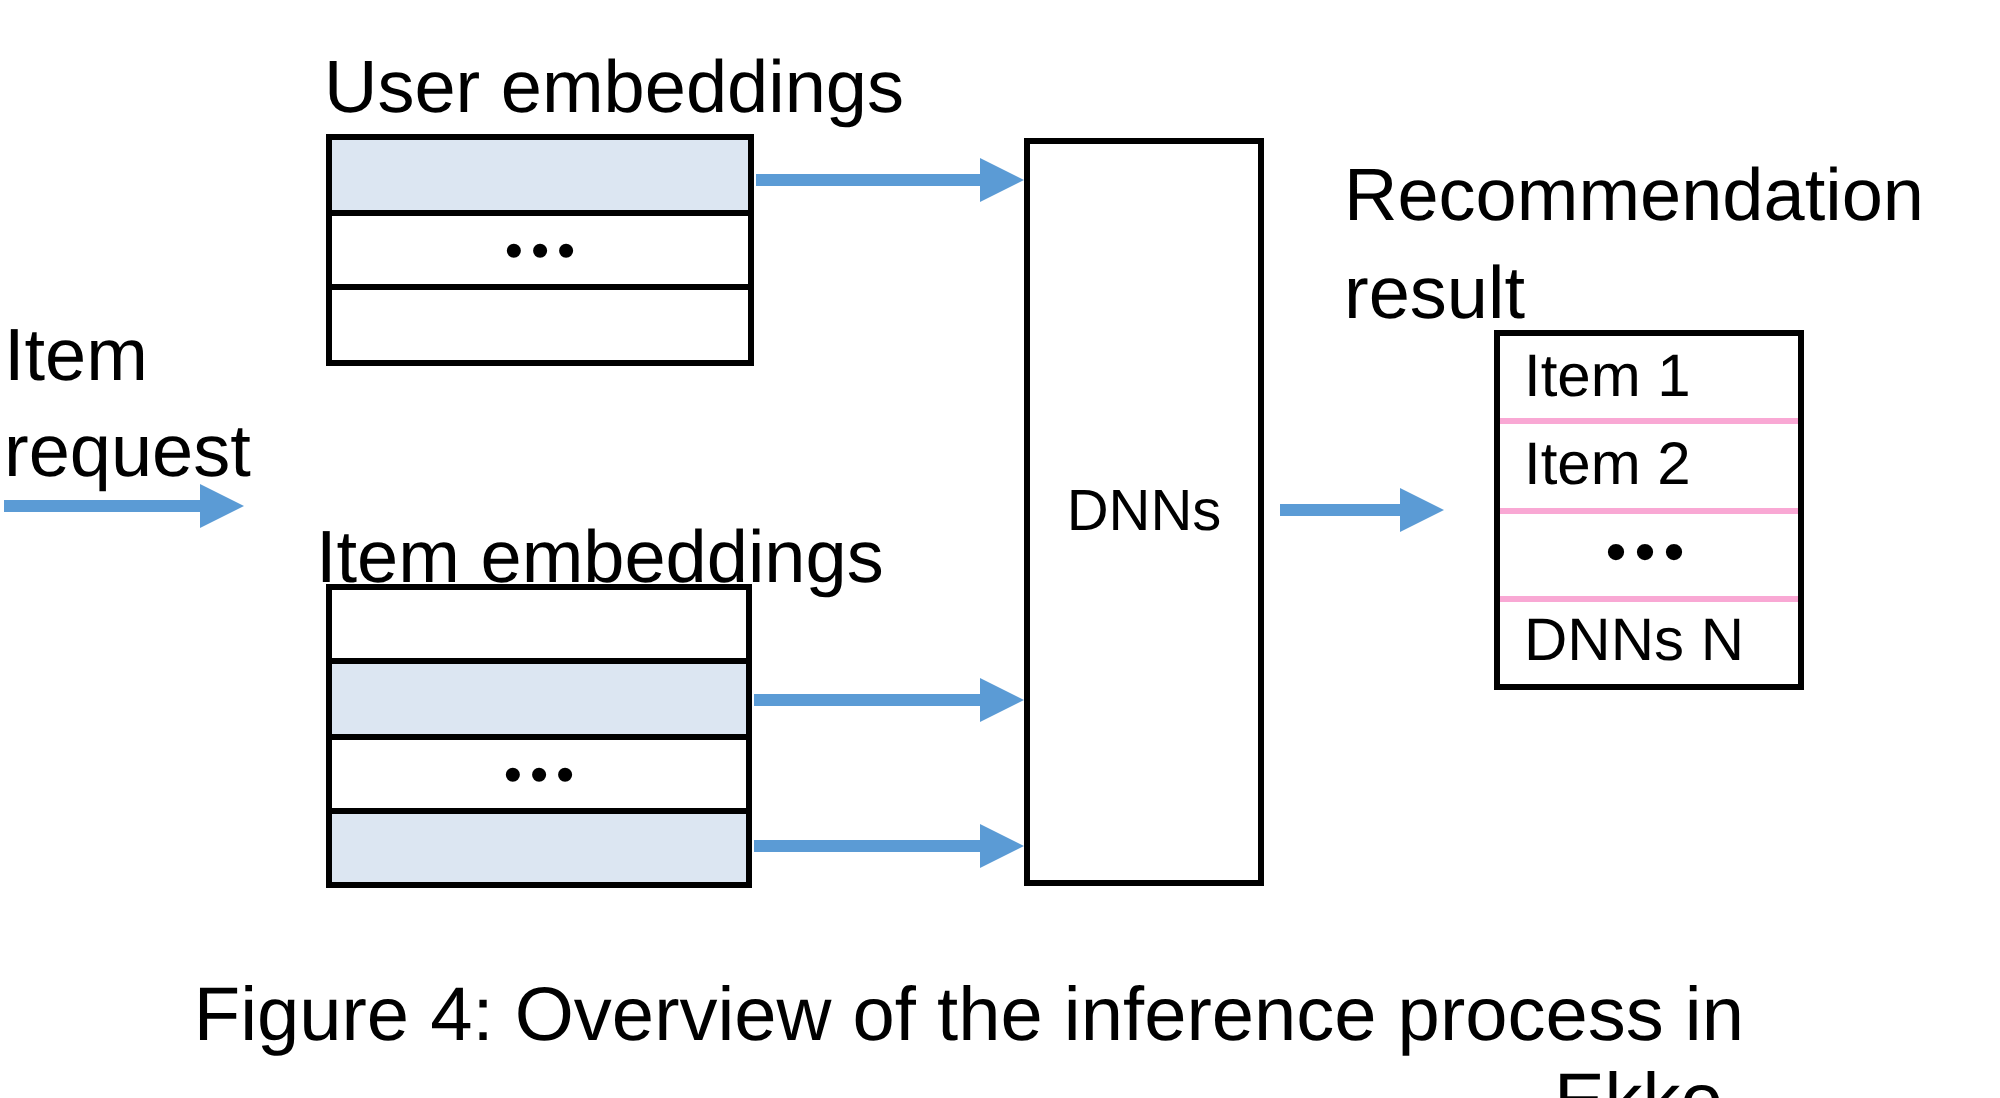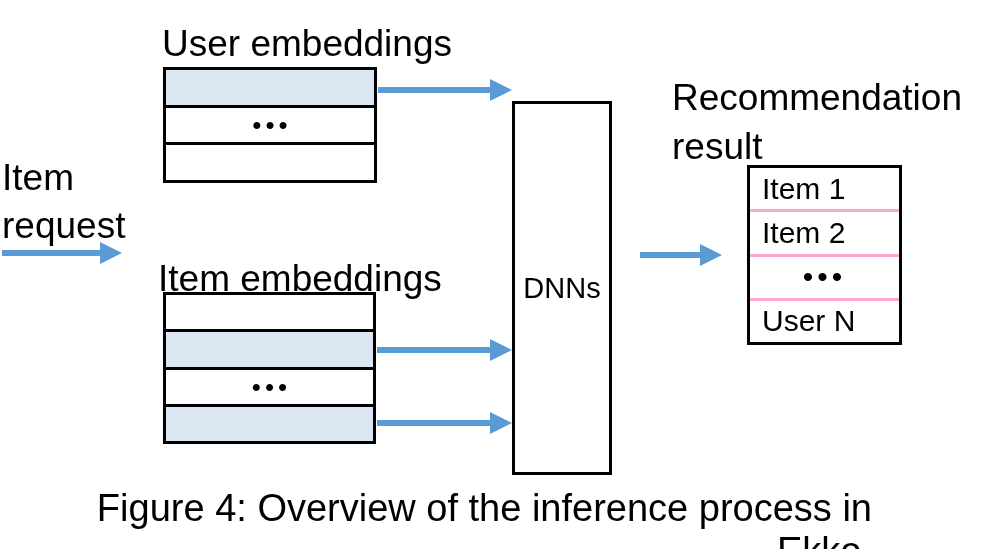--- a/index.html
+++ b/index.html
@@ -87,33 +87,33 @@
   <svg class="arrow" style="left:377px; top:337px;" width="135" height="26" viewBox="0 0 135 26">
     <line x1="0" y1="13" x2="115" y2="13" stroke="#5B9BD5" stroke-width="6"></line>
     <polygon points="113,2 135,13 113,24" fill="#5B9BD5"></polygon>
   </svg>
 
   <svg class="arrow" style="left:377px; top:410px;" width="135" height="26" viewBox="0 0 135 26">
     <line x1="0" y1="13" x2="115" y2="13" stroke="#5B9BD5" stroke-width="6"></line>
     <polygon points="113,2 135,13 113,24" fill="#5B9BD5"></polygon>
   </svg>
 
-  <div class="abs dnns-box" style="left:512px; top:69px; width:100px; height:374px;margin-top:32px;">
+  <div class="abs dnns-box" style="left:512px; top:69px; width:120px; height:374px;">
     <span>DNNs</span>
   </div>
 
   <svg class="arrow" style="left:640px; top:242px;" width="82" height="26" viewBox="0 0 82 26">
     <line x1="0" y1="13" x2="62" y2="13" stroke="#5B9BD5" stroke-width="6"></line>
     <polygon points="60,2 82,13 60,24" fill="#5B9BD5"></polygon>
   </svg>
 
   <div class="abs title" style="left:672px; top:57px; width:330px; line-height:49px;">Recommendation result</div>
 
   <div class="abs res-table" style="left:747px; top:165px; width:155px; height:180px;">
     <div class="res-row">Item 1</div>
     <div class="res-row">Item 2</div>
     <div class="res-row center dots">•••</div>
-    <div class="res-row">User N</div>
+    <div class="res-row">DNNs N</div>
   </div>
 
   <div class="caption" style="top:487px;">Figure 4: Overview of the inference process in Ekko.</div>
 
 </div>
 
 </body></html>

